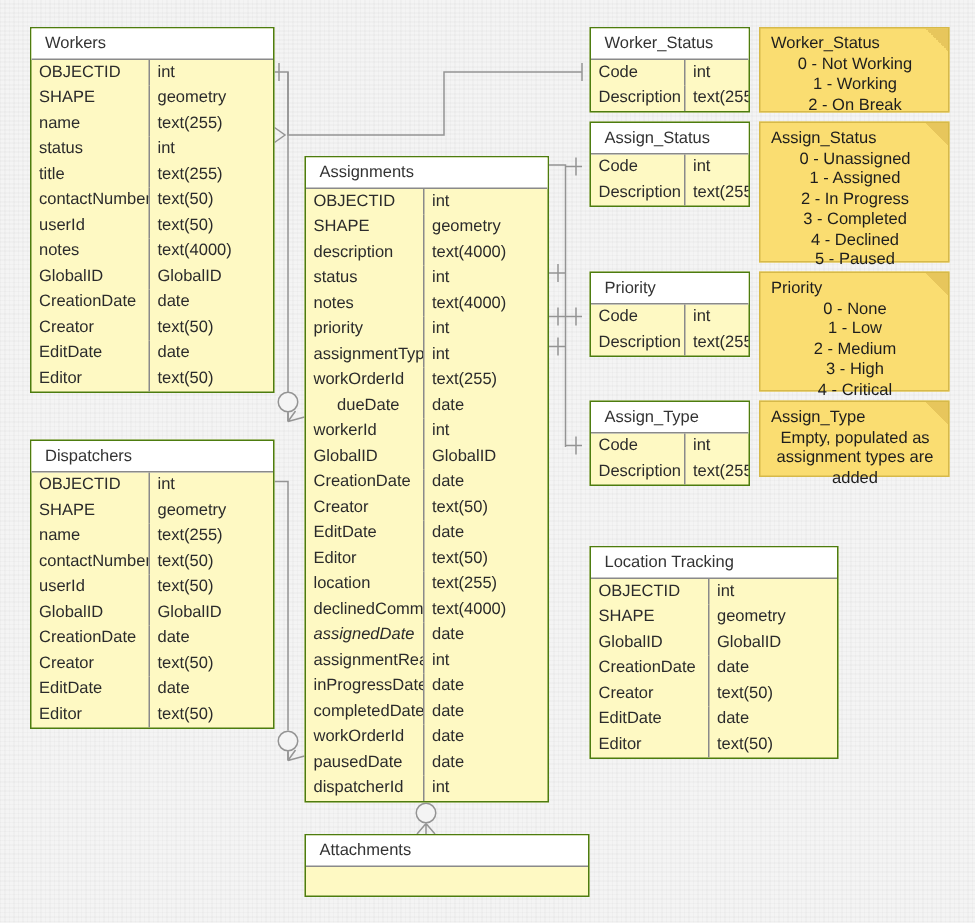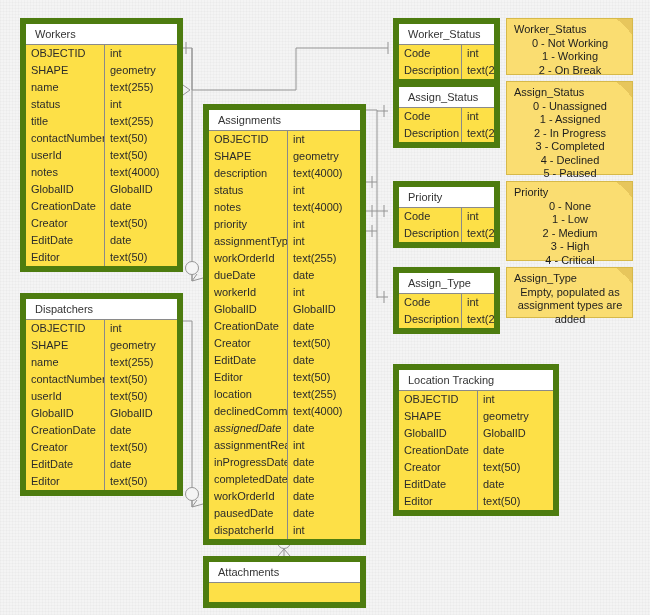--- a/index.html
+++ b/index.html
@@ -13,22 +13,22 @@
     font-size:11px;
     color:#2b2b2b;
     overflow:hidden;
     position:relative;
   }
   #canvas{position:absolute;left:0;top:0;width:650px;height:615px;}
 
   
   .entity{
     position:absolute;
-    background:#fde047;
-    border:6px solid #4d7c0f;
+    background:#fef9c3;
+    border:1px solid #4d7c0f;
     box-sizing:border-box;
     box-shadow:0 0 0 0 rgba(0,0,0,0);
   }
   .entity .title{
     height:21px;
     line-height:21px;
     padding-left:9px;
     border-bottom:1px solid #8a8a8a;
     font-size:11px;
     color:#333;
@@ -266,21 +266,21 @@
           </div>
           <div class="row">
             <div class="fname" style="width: 78px; flex: 0 0 78px;">assignmentType</div>
             <div class="ftype">int</div>
           </div>
           <div class="row">
             <div class="fname" style="width: 78px; flex: 0 0 78px;">workOrderId</div>
             <div class="ftype">text(255)</div>
           </div>
           <div class="row">
-            <div class="fname" style="width: 78px; flex: 0 0 78px;">dueDate</div>
+            <div class="fname" style="width: 78px; flex: 0 0 78px; text-align: center;">dueDate</div>
             <div class="ftype">date</div>
           </div>
           <div class="row">
             <div class="fname" style="width: 78px; flex: 0 0 78px;">workerId</div>
             <div class="ftype">int</div>
           </div>
           <div class="row">
             <div class="fname" style="width: 78px; flex: 0 0 78px;">GlobalID</div>
             <div class="ftype">GlobalID</div>
           </div>
@@ -416,21 +416,21 @@
           <div class="row">
             <div class="fname" style="width: 78px; flex: 0 0 78px;">EditDate</div>
             <div class="ftype">date</div>
           </div>
           <div class="row">
             <div class="fname" style="width: 78px; flex: 0 0 78px;">Editor</div>
             <div class="ftype">text(50)</div>
           </div>
         </div>
       </div>
-      <div class="entity" style="left: 203px; top: 556px; width: 163px;">
+      <div class="entity" style="left: 203px; top: 556px; width: 190px;">
         <div class="title">Attachments</div>
         <div class="rows">
           <div class="row empty">
             <div class="fname" style="width: 100%;"></div>
           </div>
         </div>
       </div>
     </div>
 
   <div id="notes">

